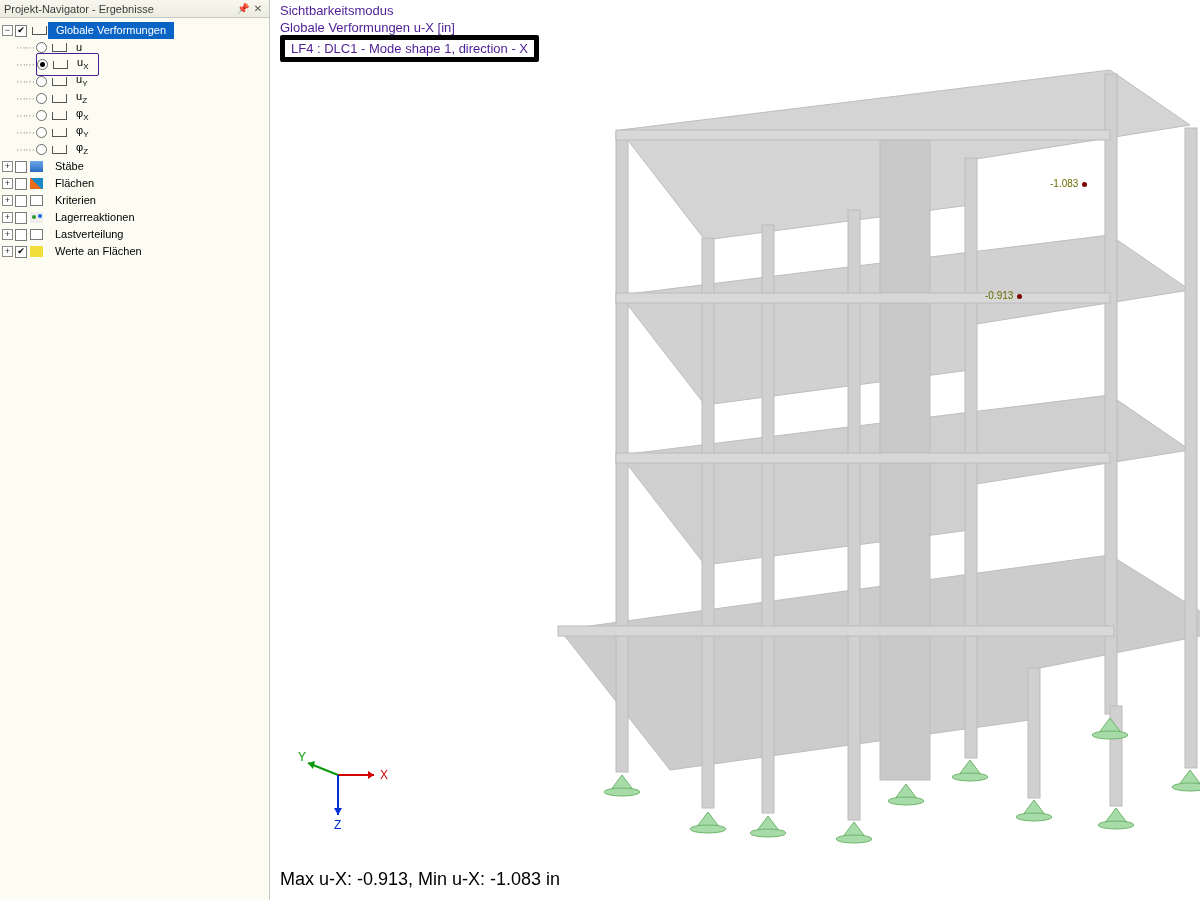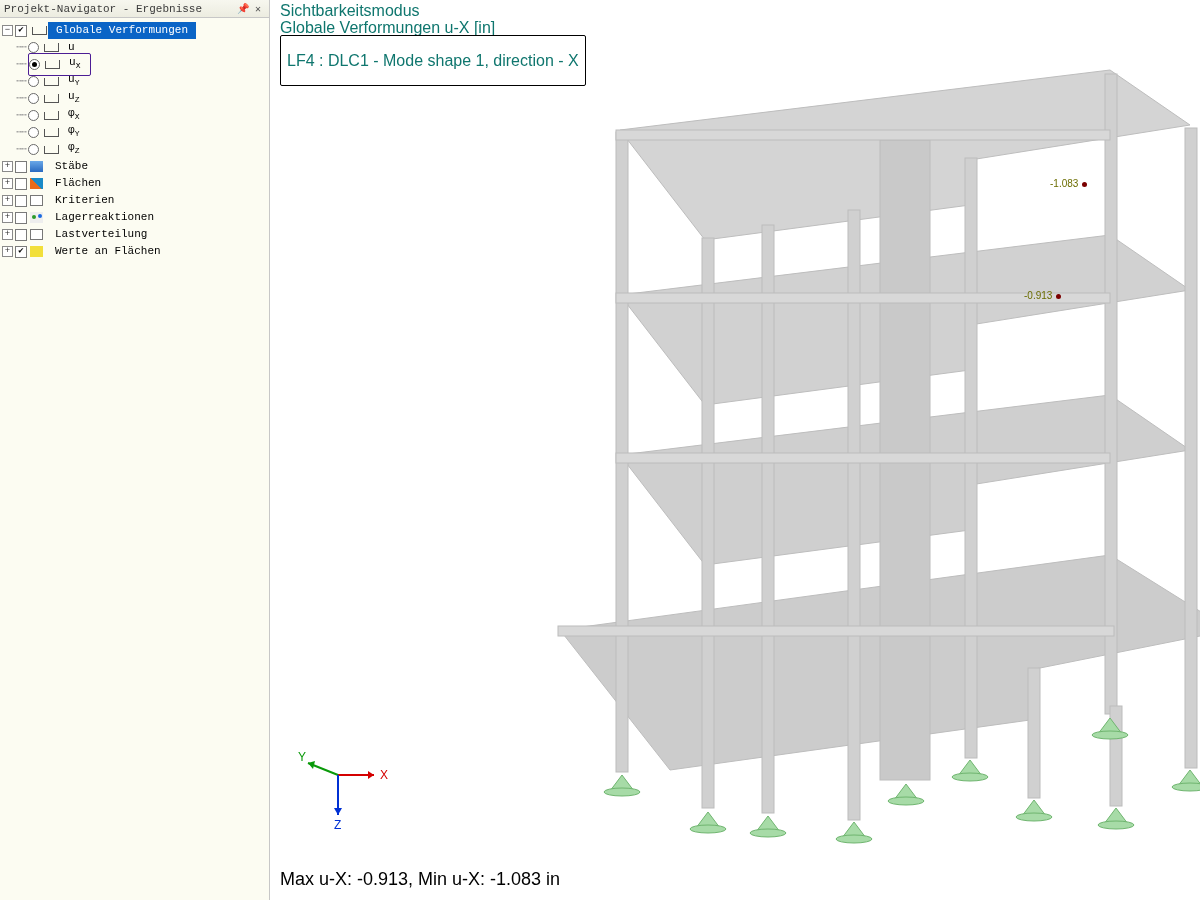--- a/index.html
+++ b/index.html
@@ -15,21 +15,20 @@
     display: flex;
   }
   
   .nav-panel {
     width: 270px;
     height: 900px;
     background: #fcfcf2;
     border-right: 1px solid #c7c7c7;
     display: flex;
     flex-direction: column;
-    font-family: Liberation Mono, monospace;
   }
   .nav-header {
     height: 18px;
     background: linear-gradient(#f7f7ef,#ecece0);
     border-bottom: 1px solid #c7c7c7;
     display: flex;
     align-items: center;
     padding: 0 4px;
     font-size: 11px;
     color: #3b3b3b;
@@ -142,28 +141,28 @@
 
   
   .viewport {
     flex:1;
     position:relative;
     background:#ffffff;
   }
   .vp-topbar {
     position:absolute;
     left:10px; top:2px;
-    font-size:16px;
-    color:#0f766e;
+    font-size:13px;
+    color:#4c1d95;
     line-height:17px;
   }
   .vp-topbar .line3 {
-    border:1px solid #000000;
+    border:5px solid #000000;
     border-radius:2px;
-    padding:16px 6px;
+    padding:0 6px;
     display:inline-block;
     margin-top:-1px;
   }
   .vp-status {
     position:absolute;
     left:10px; bottom:10px;
     font-size:18px;
     color:#000;
   }
   .triad {
@@ -370,21 +369,21 @@
         <use href="#support" x="700" y="648"></use>
         <use href="#support" x="706" y="738"></use>
         <use href="#support" x="780" y="700"></use>
         <use href="#support" x="824" y="696"></use>
       </g>
     </g>
   </svg>
 
   <div id="annots">
       <div class="annot" style="left: 780px; top: 178px;"><span>-1.083</span><span class="pt"></span></div>
-      <div class="annot" style="left: 754px; top: 290px; text-align: center;"><span>-0.913</span><span class="pt"></span></div>
+      <div class="annot" style="left: 715px; top: 290px; text-align: center;"><span>-0.913</span><span class="pt"></span></div>
     </div>
 
   <svg class="triad" width="90" height="90">
     <g transform="translate(40,30)">
       <line x1="0" y1="0" x2="36" y2="0" stroke="#d40000" stroke-width="2"></line>
       <polygon points="36,0 30,-4 30,4" fill="#d40000"></polygon>
       <text x="42" y="4" fill="#d40000" font-size="12">X</text>
 
       <line x1="0" y1="0" x2="-30" y2="-12" stroke="#0a9a0a" stroke-width="2"></line>
       <polygon points="-30,-12 -23,-14 -25,-6" fill="#0a9a0a"></polygon>

